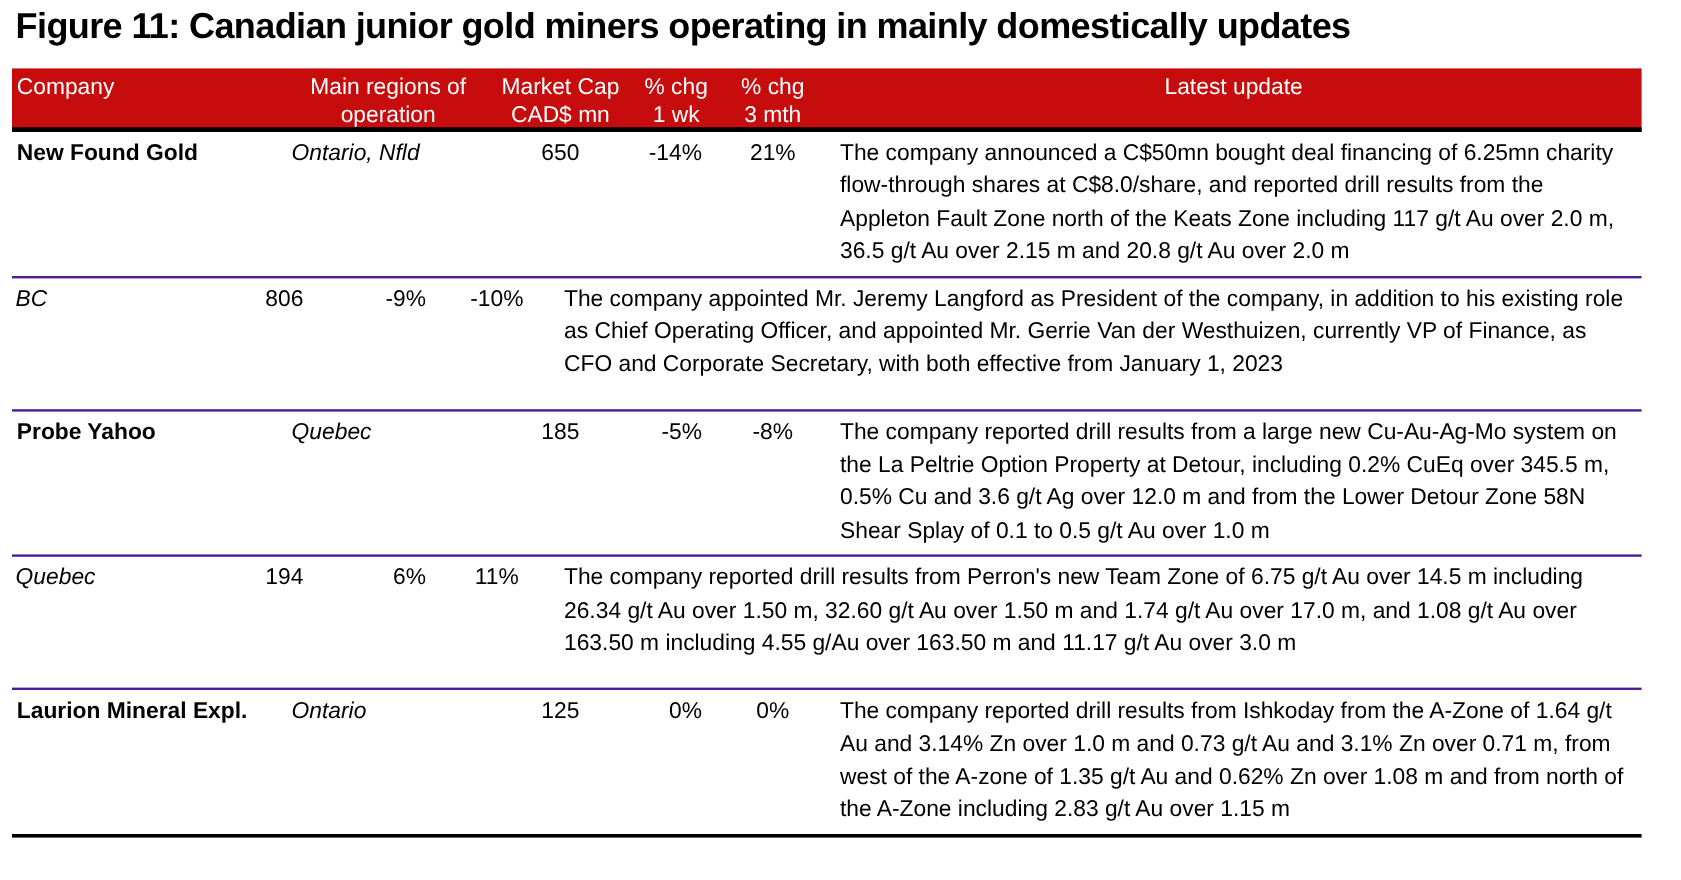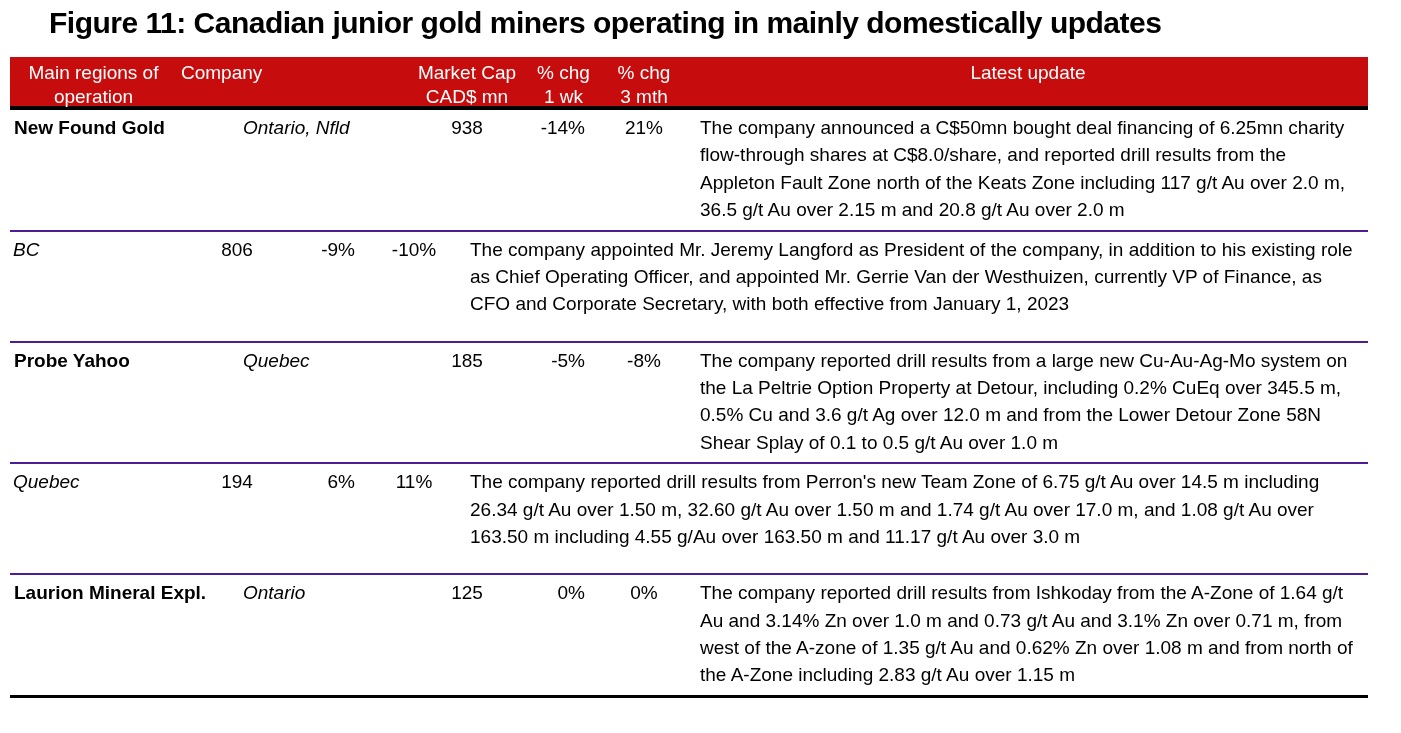--- a/index.html
+++ b/index.html
@@ -12,21 +12,20 @@
   }
   .page { width: 1401px; height: 733px; position: relative; }
 
   .figure-title {
     position: absolute;
     left: 13px; top: 6px;
     font-size: 30px;
     font-weight: bold;
     letter-spacing: -0.5px;
     white-space: nowrap;
-    margin-left: 36px;
   }
 
   .report-table {
     position: absolute;
     left: 10px; top: 57px;
     width: 1358px;
   }
 
   .thead {
     display: flex;
@@ -74,26 +73,26 @@
 </head>
 <body>
 
 <div class="page">
 
   <div class="figure-title">Figure 11: Canadian junior gold miners operating in mainly domestically updates</div>
 
   <div class="report-table">
 
     <div class="thead" style="background: rgb(198, 12, 12); color: rgb(255, 255, 255);">
+      <div class="hc h-company">
+        <span>Company</span>
+      </div>
       <div class="hc h-regions">
         <span>Main regions of</span>
         <span>operation</span>
-      </div>
-      <div class="hc h-company">
-        <span>Company</span>
       </div>
       <div class="hc h-mktcap">
         <span>Market Cap</span>
         <span>CAD$ mn</span>
       </div>
       <div class="hc h-chg1">
         <span>% chg</span>
         <span>1 wk</span>
       </div>
       <div class="hc h-chg3">
@@ -102,21 +101,21 @@
       </div>
       <div class="hc h-update">
         <span>Latest update</span>
       </div>
     </div>
 
     <div>
   <div class="trow">
     <div class="c-company">New Found Gold</div>
     <div class="c-regions">Ontario, Nfld</div>
-    <div class="c-mktcap">938</div>
+    <div class="c-mktcap">650</div>
     <div class="c-chg1">-14%</div>
     <div class="c-chg3">21%</div>
     <div class="c-update">The company announced a C$50mn bought deal financing of 6.25mn charity flow-through shares at C$8.0/share, and reported drill results from the Appleton Fault Zone north of the Keats Zone including 117 g/t Au over 2.0 m, 36.5 g/t Au over 2.15 m and 20.8 g/t Au over 2.0 m</div>
   </div>
 
   <div class="trow">
     <div class="c-regions">BC</div>
     <div class="c-mktcap">806</div>
     <div class="c-chg1">-9%</div>
     <div class="c-chg3">-10%</div>

